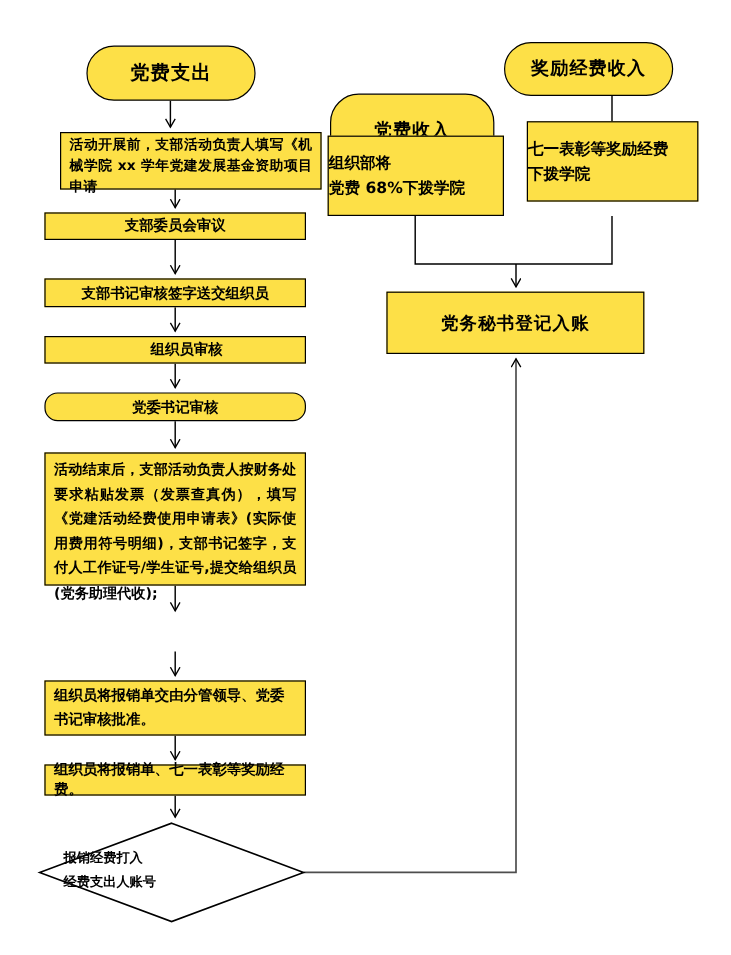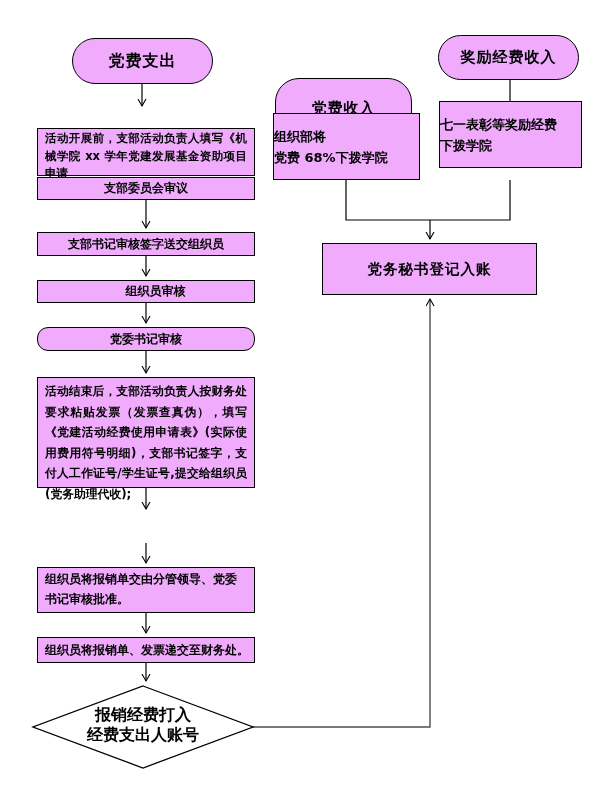--- a/index.html
+++ b/index.html
@@ -8,63 +8,63 @@
     width:609px;height:796px;
     background:#ffffff;
     font-family:"DejaVu Sans",sans-serif;
     color:#000;
     overflow:hidden;
   }
   #connectors{position:absolute;left:0;top:0;width:609px;height:796px;}
   .node{
     position:absolute;
     box-sizing:border-box;
-    background:#f0abfc;
+    background:#fde047;
     border:1.5px solid #000;
     font-weight:bold;
     color:#000;
   }
   .terminal{
     border-radius:24px;
     border-width:1.4px;
     display:flex;align-items:center;justify-content:center;
     font-size:16px;
     letter-spacing:1px;
   }
   .centered{display:flex;align-items:center;justify-content:center;text-align:center;}
   .col-center{display:flex;flex-direction:column;align-items:flex-start;justify-content:center;text-align:center;}
   .leftline{display:flex;align-items:center;padding-left:7px;}
   .just{text-align:justify;text-align-last:left;}
 
   
   #t-expense{left:72px;top:38px;width:141px;height:46px;}
   #t-income{left:275px;top:48px;width:137px;height:61px;font-size:15px;margin-top:30px;}
-  #t-reward{left:438px;top:35px;width:141px;height:45px;font-size:15px;}
+  #t-reward{left:420px;top:35px;width:141px;height:45px;font-size:15px;}
 
   
   .lstep{left:37px;width:218px;font-size:12px;}
-  #s1{top:128px;height:48px;line-height:17.5px;padding:1px 7px;font-size:11.5px;}
+  #s1{top:110px;height:48px;line-height:17.5px;padding:1px 7px;font-size:11.5px;margin-left:13px;}
   #s2{top:177px;height:23px;}
   #s3{top:232px;height:24px;}
   #s4{top:280px;height:23px;padding-left:19px;}
   #s5{top:327px;height:24px;border-radius:11px;}
   #s6{top:377px;height:111px;line-height:20.5px;padding:3px 7px;font-size:11.8px;}
   #s7{top:513px;height:30px;}
   #s8{top:567px;height:46px;line-height:19.5px;padding:2px 7px;}
   #s9{top:637px;height:26px;}
 
   
   #b-income{left:273px;top:113px;width:147px;height:67px;font-size:13px;line-height:21px;}
   #b-reward{left:439px;top:101px;width:143px;height:67px;font-size:13px;line-height:21px;}
   #b-register{left:322px;top:243px;width:215px;height:52px;font-size:14.5px;letter-spacing:1px;}
 
   
   #decision-text{
     position:absolute;left:53px;top:705px;width:180px;
-    text-align:center;font-size:16px;line-height:20px;font-weight:bold;
+    text-align:left;font-size:11px;line-height:20px;font-weight:bold;
   }
   #decision-text span{display:block;}
 </style>
 </head>
 <body>
 
 <div id="canvas">
 
   <svg id="connectors" width="609" height="796" viewBox="0 0 609 796" xmlns="http://www.w3.org/2000/svg">
     <defs>
@@ -102,21 +102,21 @@
 
   <div class="node lstep centered" id="s4">组织员审核</div>
 
   <div class="node lstep centered" id="s5">党委书记审核</div>
 
   <div class="node lstep just" id="s6">活动结束后，支部活动负责人按财务处要求粘贴发票（发票查真伪），填写《党建活动经费使用申请表》(实际使用费用符号明细)，支部书记签字，支付人工作证号/学生证号,提交给组织员(党务助理代收);</div>
 
 
   <div class="node lstep" id="s8">组织员将报销单交由分管领导、党委书记审核批准。</div>
 
-  <div class="node lstep leftline" id="s9">组织员将报销单、发票递交至财务处。</div>
+  <div class="node lstep leftline" id="s9">组织员将报销单、七一表彰等奖励经费。</div>
 
   <div id="decision-text">
     <span>报销经费打入</span>
     <span>经费支出人账号</span>
   </div>
 
   <div class="node terminal" id="t-income">党费收入</div>
 
   <div class="node col-center" id="b-income">
     <span>组织部将</span>

